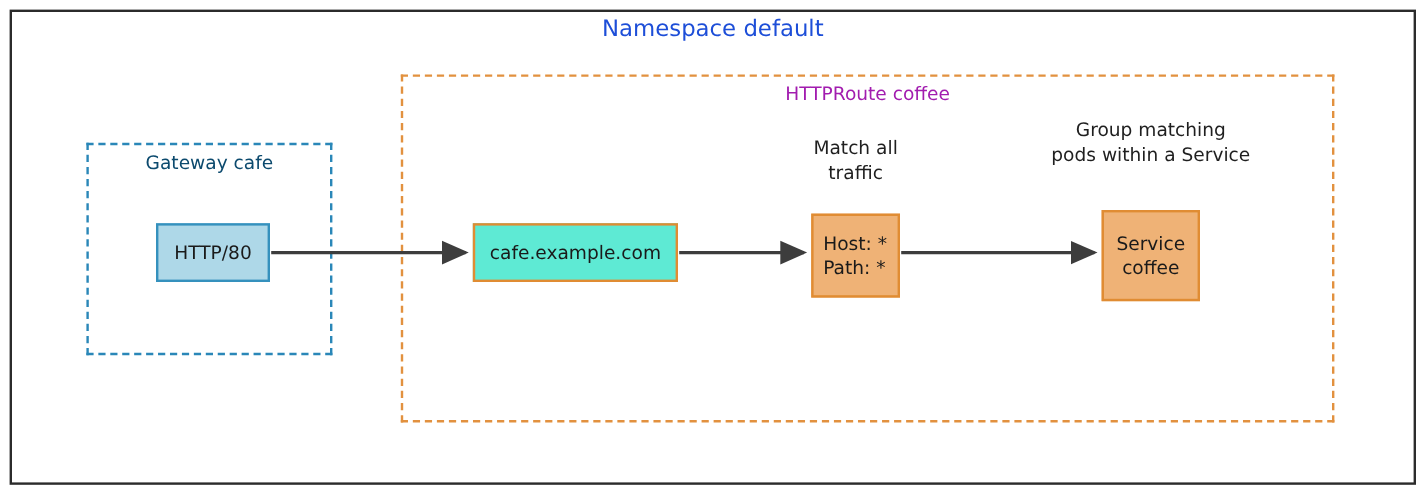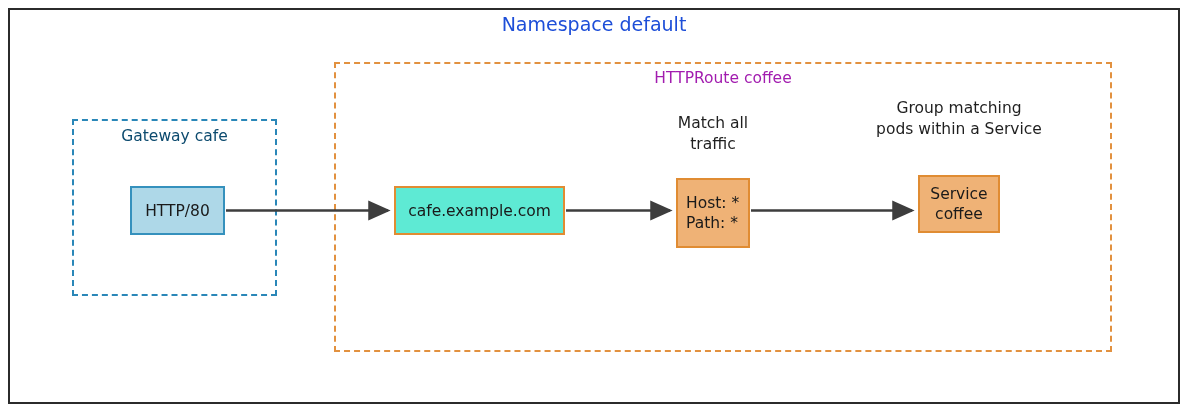--- a/index.html
+++ b/index.html
@@ -125,21 +125,21 @@
     background: #efb276;
     border: 2px solid #e08c33;
     justify-content: flex-start;
     text-align: left;
     padding-left: 8px;
   }
   .node-service {
     left: 918px;
     top: 175px;
     width: 82px;
-    height: 58px;
+    height: 76px;
     background: #efb276;
     border: 2px solid #e08c33;
   }
   
   .caption {
     position: absolute;
     font-size: 15.5px;
     line-height: 21px;
     color: #1f1f1f;
     text-align: center;

